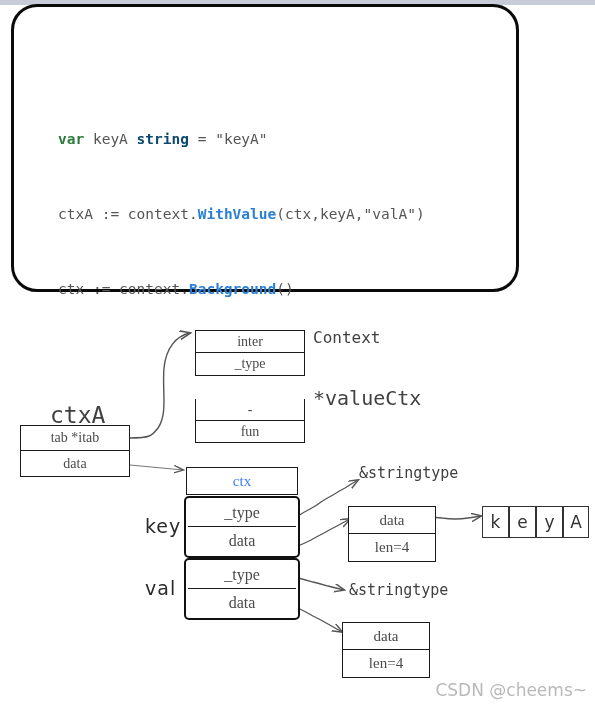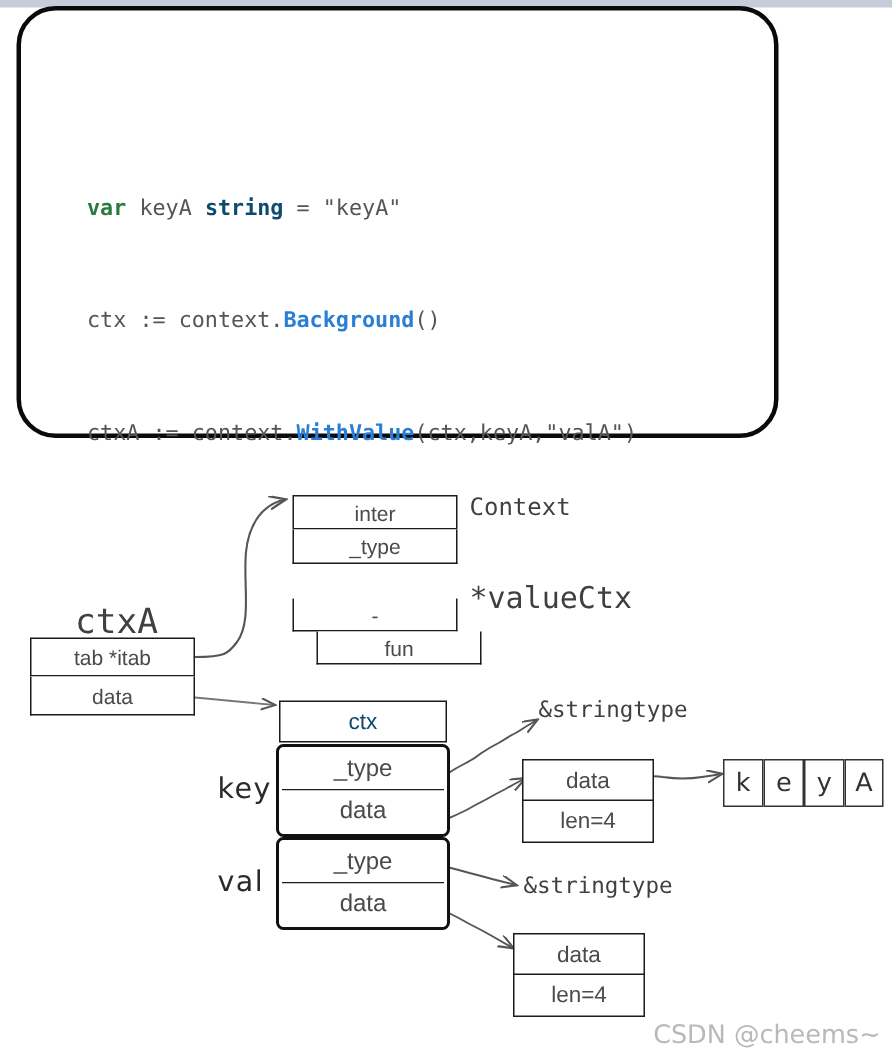--- a/index.html
+++ b/index.html
@@ -52,21 +52,21 @@
     box-sizing: border-box;
     border: 1.4px solid #111;
     background: #ffffff;
   }
   .cell {
     position: absolute;
     box-sizing: border-box;
     display: flex;
     align-items: center;
     justify-content: center;
-    font-family: Liberation Sans, sans-serif;
+    font-family: Liberation Serif, serif;
     font-size: 14px;
     color: #4a4a4a;
     background: #ffffff;
     border: 1.2px solid #1a1a1a;
   }
   .cell.nb-top { border-top: none; }
 
   .lbl {
     position: absolute;
     font-family: "DejaVu Sans Mono", monospace;
@@ -75,21 +75,21 @@
     white-space: pre;
   }
   .lbl-hand {
     position: absolute;
     font-family: "DejaVu Sans", sans-serif;
     font-size: 19px;
     letter-spacing: 1px;
     color: #2a2a2a;
     white-space: pre;
   }
-  .ctx-pink { color: #0c4a6e; text-align: center; }
+  .ctx-pink { color: #3b82f6; text-align: center; }
 
   .grp-round { border-radius: 5px; }
 
   svg.overlay {
     position: absolute;
     left: 0; top: 0;
     width: 595px; height: 708px;
     pointer-events: none;
   }
   #watermark {
@@ -116,22 +116,22 @@
 </head>
 <body>
 
 <div id="root">
 
   <div id="top-strip"></div>
 
   <div id="code-card">
     <div id="code-block">
       <div><span class="kw-var">var</span><span class="plain"> keyA </span><span class="kw-type">string</span><span class="plain"> = "keyA"</span></div>
+      <div><span class="plain">ctxA := context.</span><span class="fn">WithValue</span><span class="plain">(ctx,keyA,"valA")</span></div>
       <div><span class="plain">ctx := context.</span><span class="fn">Background</span><span class="plain">()</span></div>
-      <div><span class="plain">ctxA := context.</span><span class="fn">WithValue</span><span class="plain">(ctx,keyA,"valA")</span></div>
     </div>
   </div>
 
   <svg class="overlay" viewBox="0 0 595 708">
     <defs>
       <marker id="ah" markerWidth="9" markerHeight="9" refX="7.5" refY="3.2" orient="auto">
         <path d="M0,0 L8,3.2 L0,6.4" fill="none" stroke="#555" stroke-width="1.1"></path>
       </marker>
     </defs>
 
@@ -146,21 +146,21 @@
     <path d="M298,578 q8,2 15,4 q8,2 15,4 q8,2 16,4" fill="none" stroke="#555" stroke-width="1.3" marker-end="url(#ah)"></path>
 
     <path d="M298,608 q8,4 15,8 q8,4 15,8 q7,4 14,8" fill="none" stroke="#555" stroke-width="1.3" marker-end="url(#ah)"></path>
 
     <path d="M416,521 q7,-2 13,-3 q7,-1 13,0 q7,1 13,1 q7,0 13,-1 q7,-1 13,-2" fill="none" stroke="#555" stroke-width="1.3" marker-end="url(#ah)"></path>
   </svg>
 
   <div class="cell" style="left:195px; top:330px; width:110px; height:23px;">inter</div>
   <div class="cell nb-top" style="left:195px; top:353px; width:110px; height:23px;">_type</div>
   <div class="cell nb-top" style="left:195px; top:399px; width:110px; height:22px;">-</div>
-  <div class="cell nb-top" style="left:195px; top:421px; width:110px; height:22px;margin-left:16px;">fun</div>
+  <div class="cell nb-top" style="left:195px; top:421px; width:110px; height:22px;">fun</div>
 
   <div class="lbl" style="left:313px; top:328px; font-size:16px;">Context</div>
   <div class="lbl" style="left:313px; top:342px; font-size:20px;margin-top:44px;">*valueCtx</div>
 
   <div class="lbl" style="left:50px; top:402px; font-size:23px;">ctxA</div>
   <div class="cell" style="left:20px; top:425px; width:110px; height:26px;">tab *itab</div>
   <div class="cell nb-top" style="left:20px; top:451px; width:110px; height:26px;">data</div>
 
   <div class="cell" style="left:186px; top:467px; width:112px; height:28px; font-size:15px;">
     <span class="ctx-pink">ctx</span>

